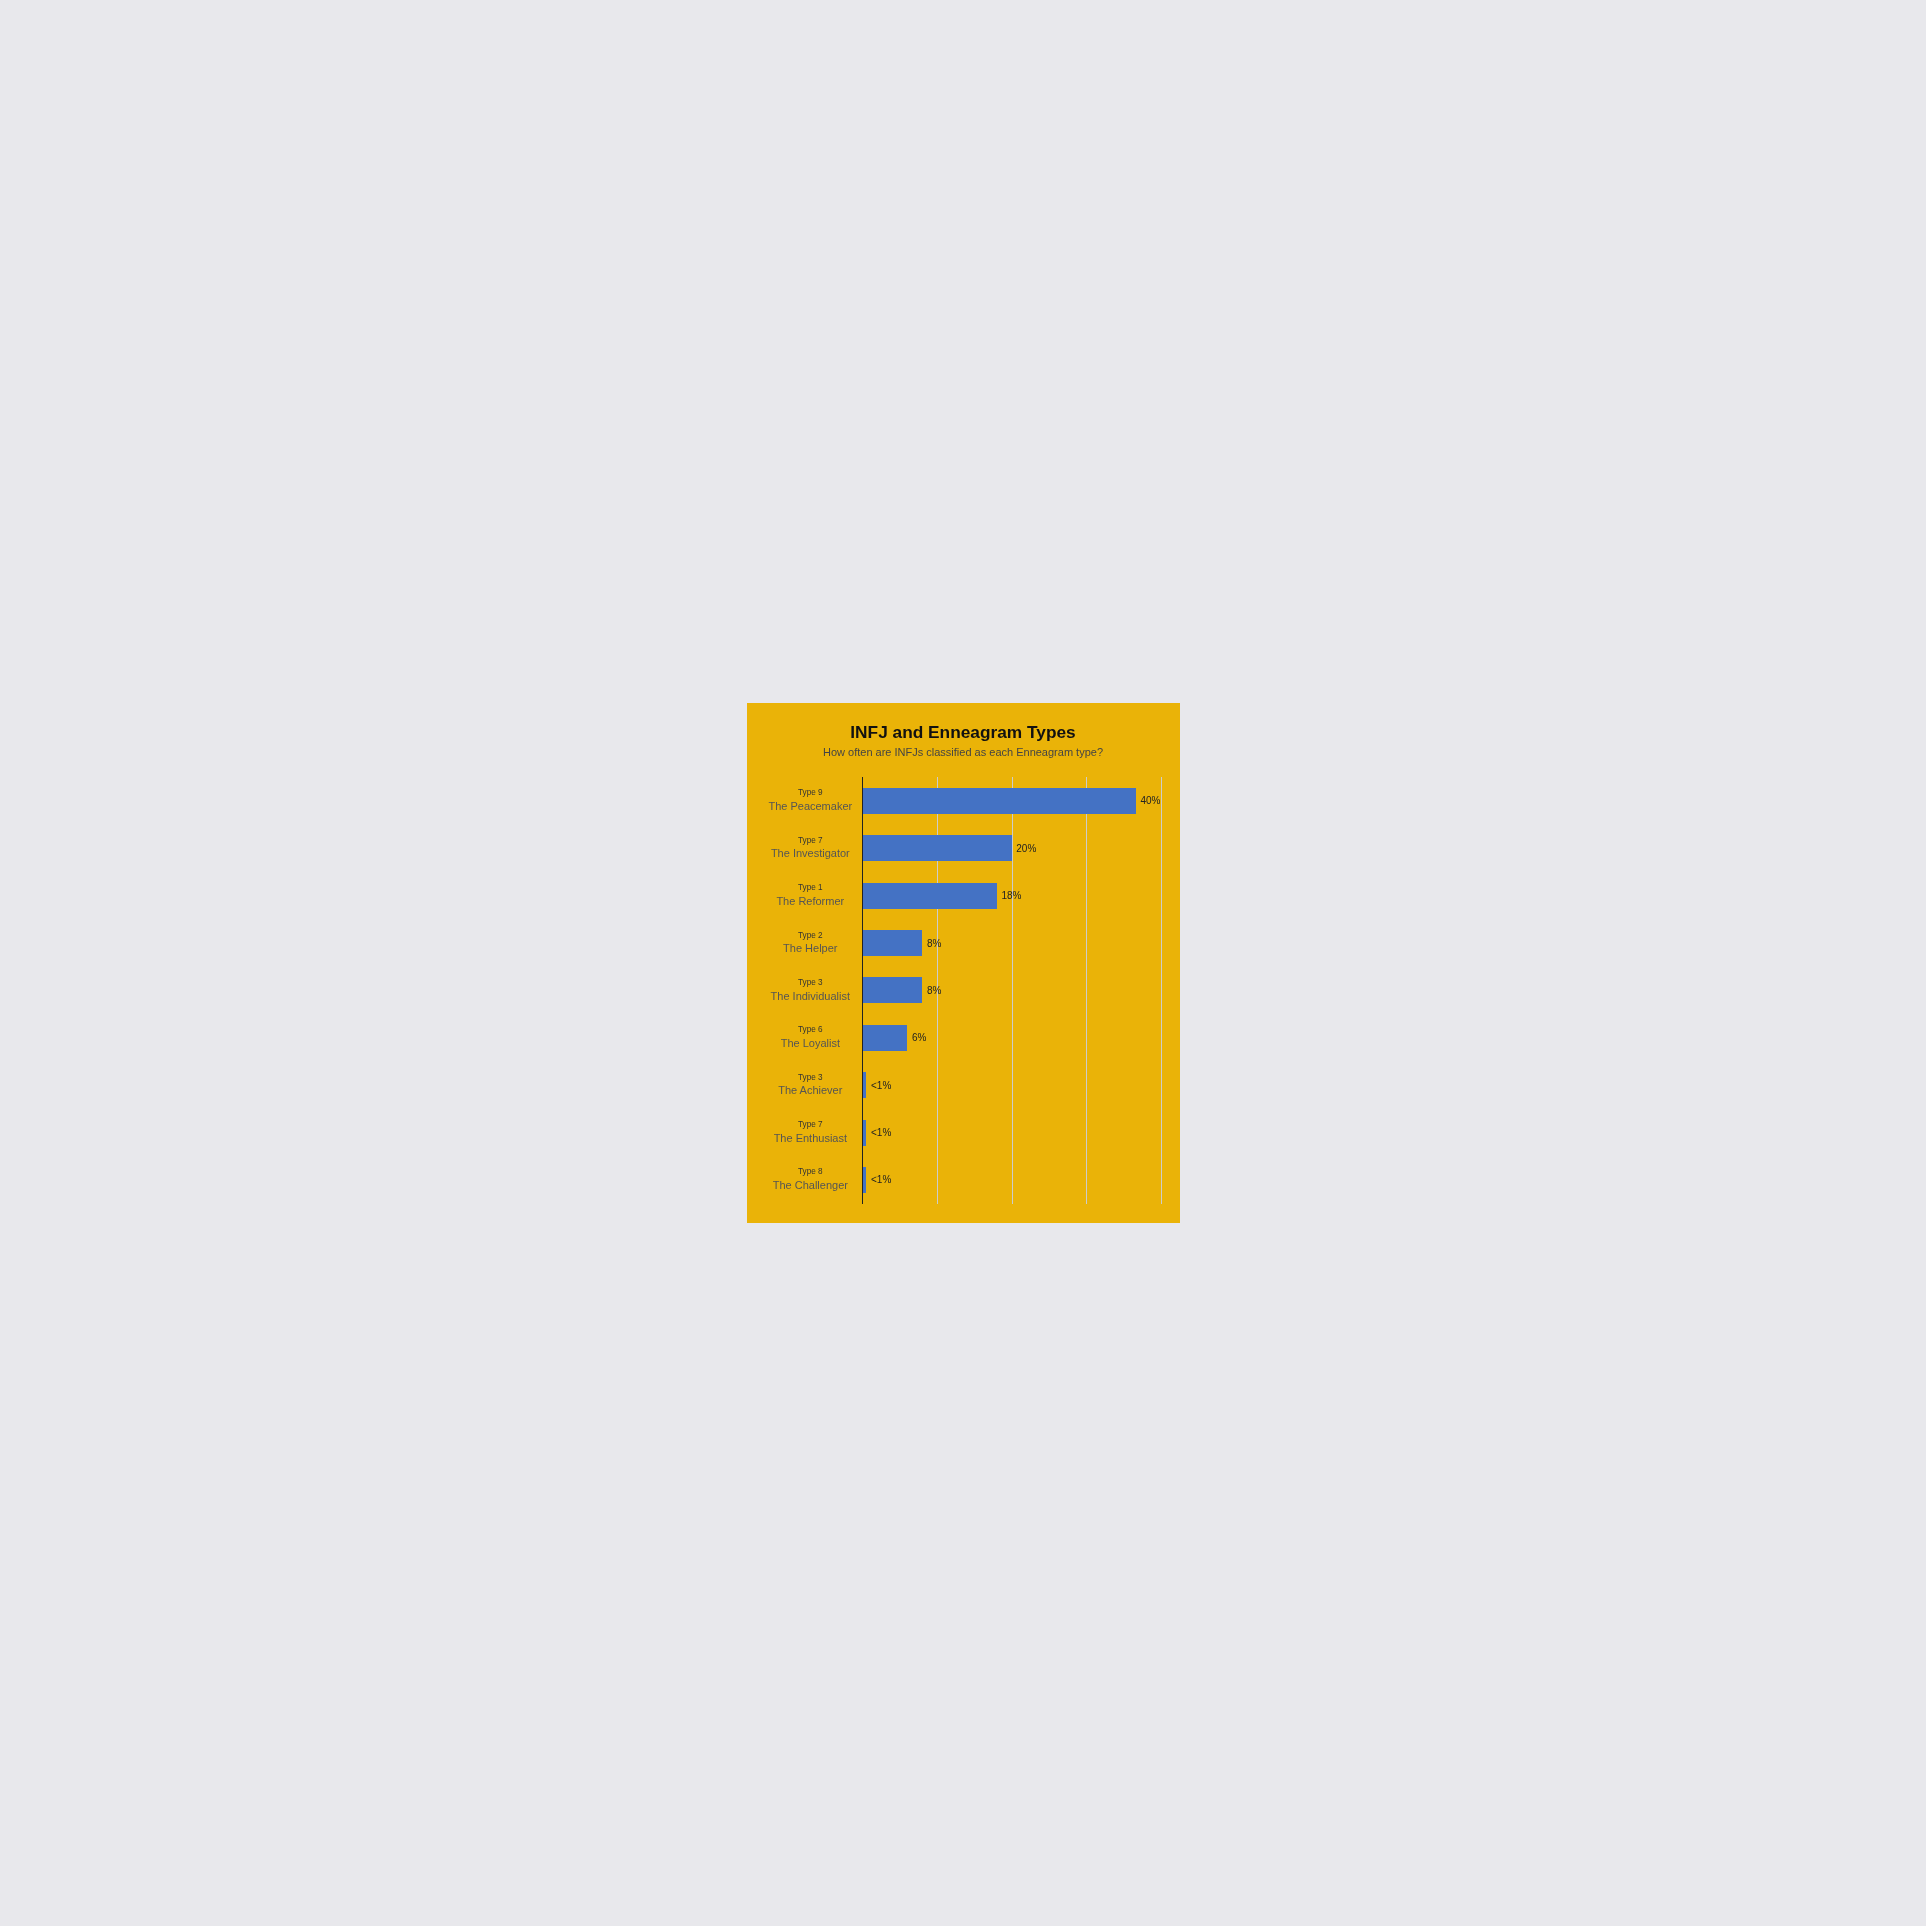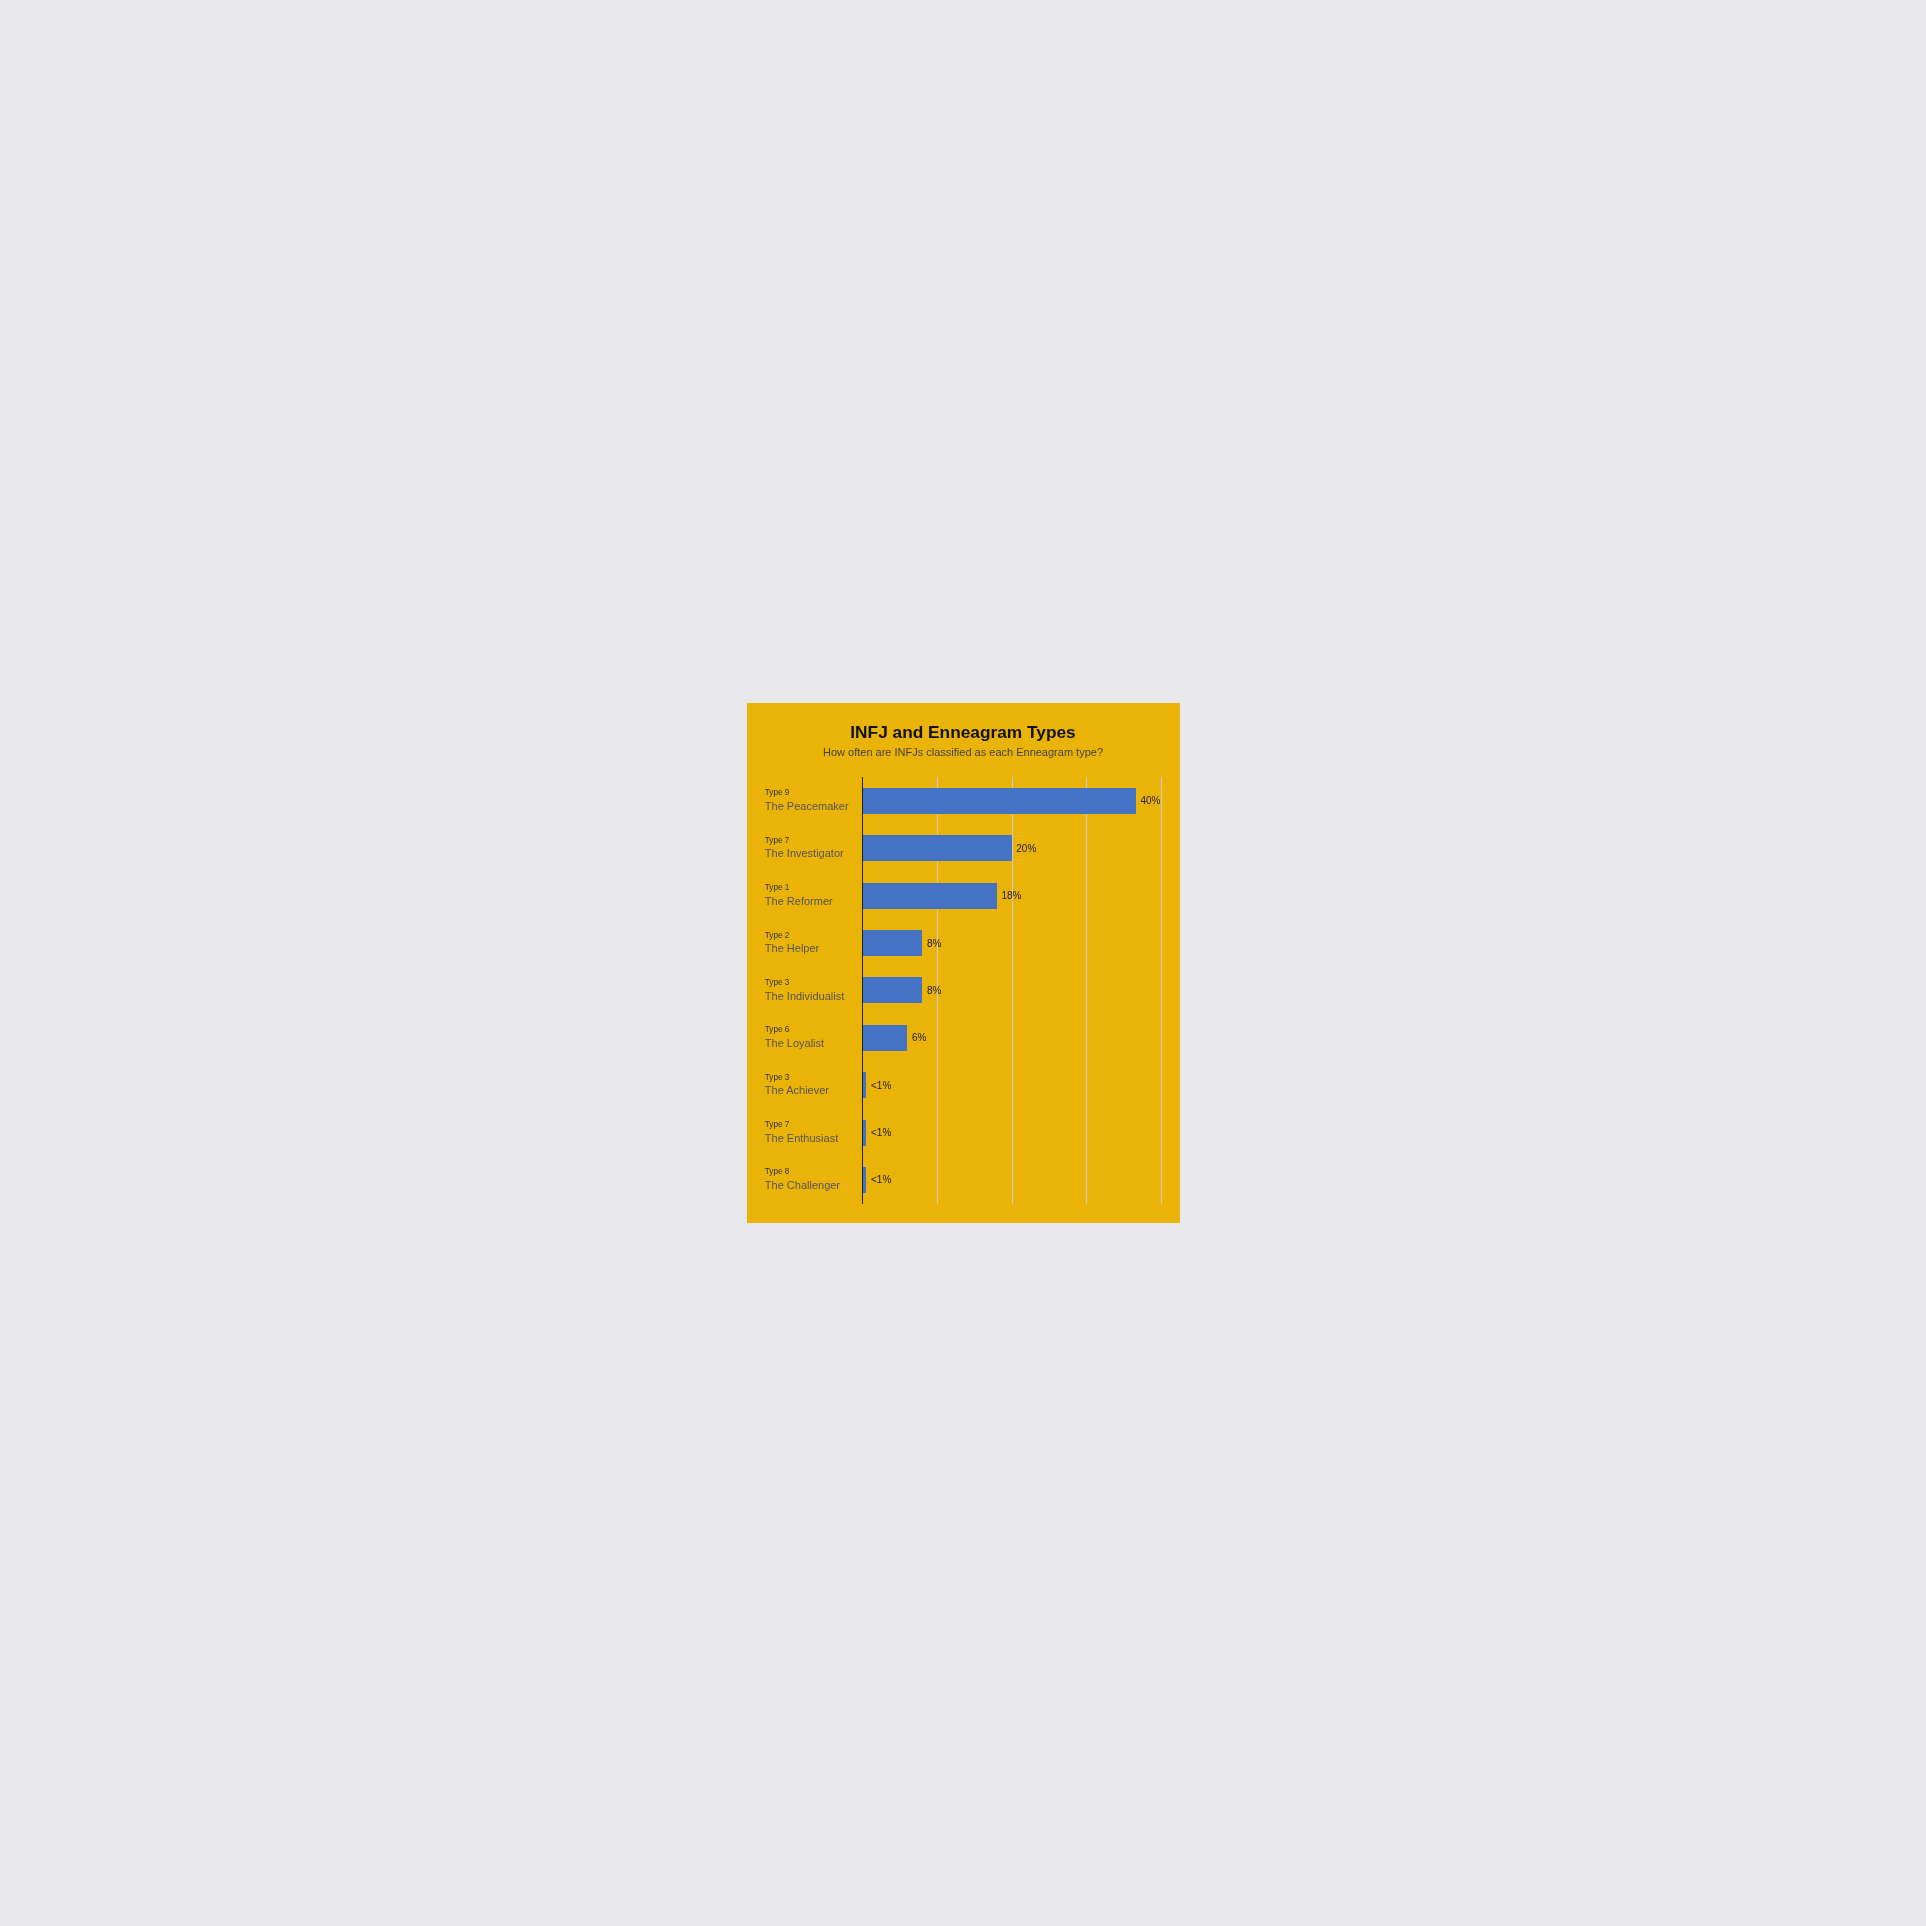--- a/index.html
+++ b/index.html
@@ -62,21 +62,21 @@
       align-items: center;
       padding: 6.7px 0;
       position: relative;
       border-bottom: none;
     }
 
     .bar-label {
       position: absolute;
       right: calc(100% + 6.7px);
       width: 91px;
-      text-align: left;
+      text-align: center;
       font-size: 8.2px;
       color: #333;
       line-height: 1.3;
       white-space: nowrap;
     }
 
     .bar-label-main {
       font-size: 8.2px;
     }
 

